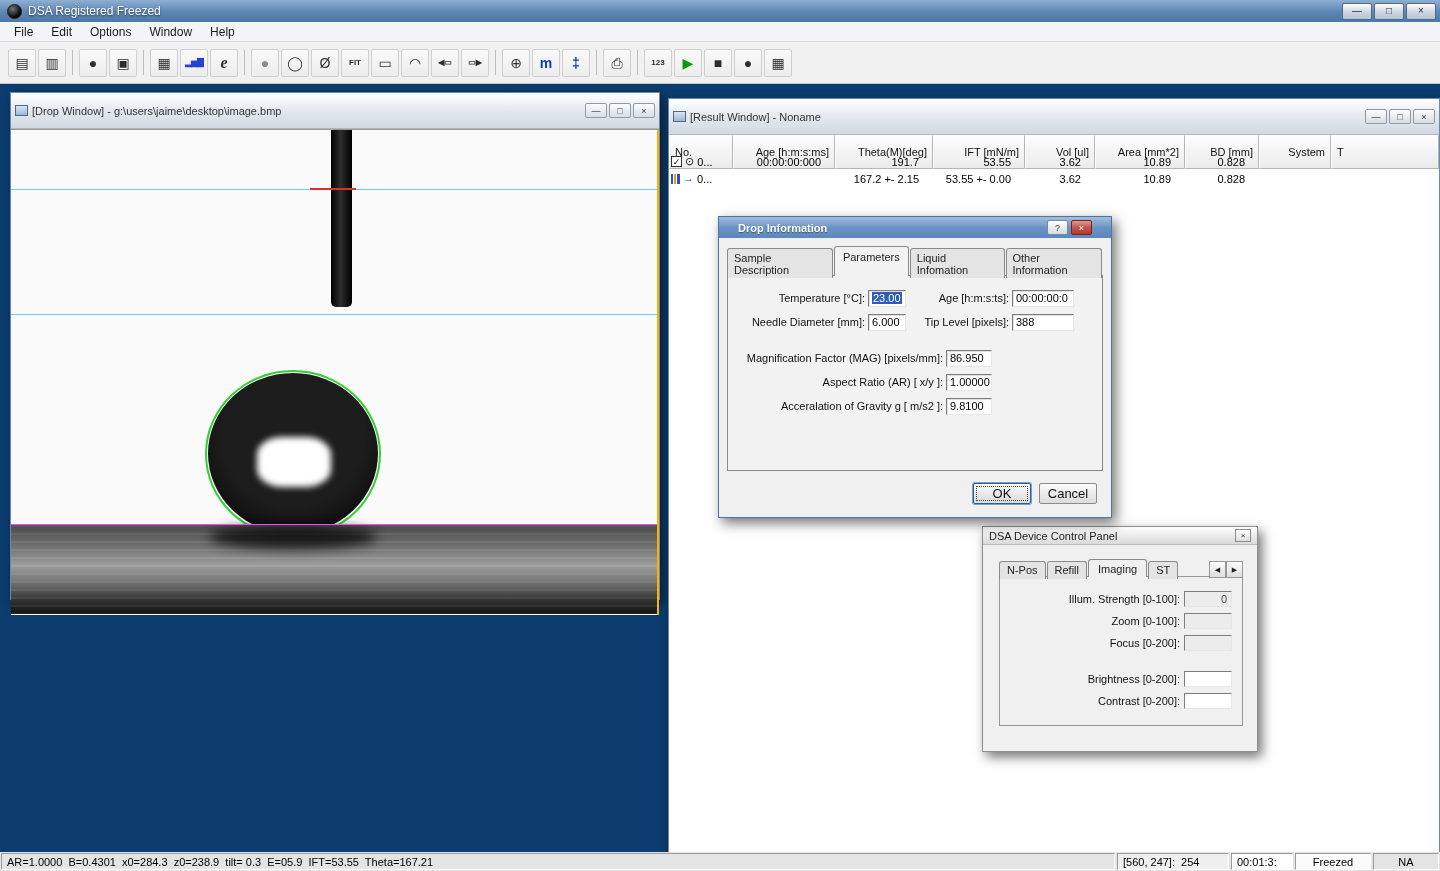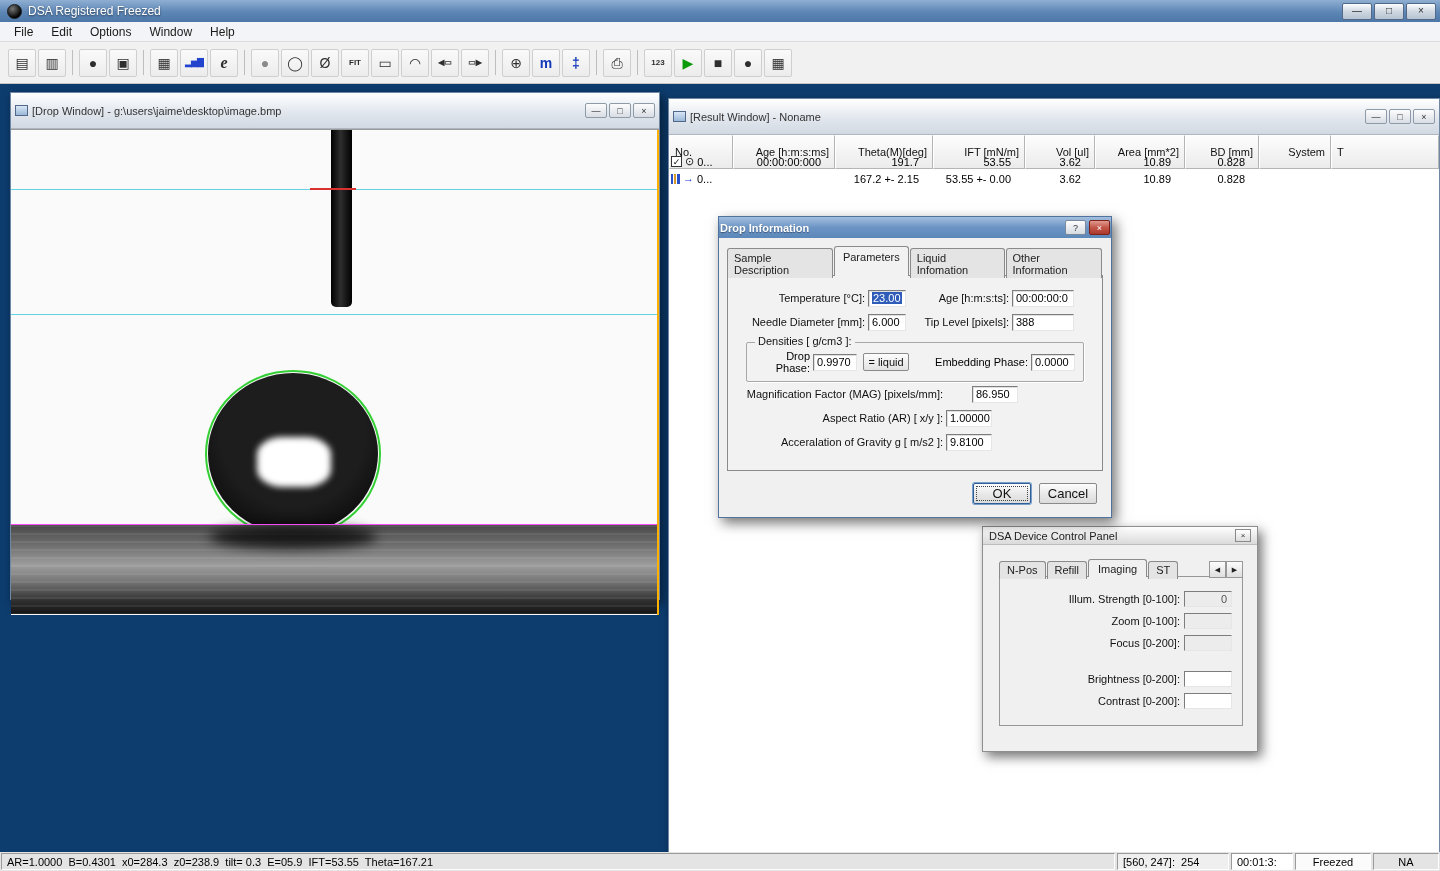--- a/index.html
+++ b/index.html
@@ -69,40 +69,40 @@
   .mkr{font-size:11px;line-height:1;color:#111;}
   .bars{width:9px;height:10px;background:linear-gradient(90deg,#2a50c8 0 2px,transparent 2px 3px,#d89a2a 3px 5px,transparent 5px 6px,#2a50c8 6px 9px);flex:none;}
   .arr{color:#1237c8;font-weight:bold;font-size:11px;line-height:1;}
   .hscroll{position:absolute;left:0;right:0;bottom:0;height:15px;background:#f0f0f0;border-top:1px solid #d4d4d4;display:flex;align-items:stretch;}
   .sbtn{width:16px;background:linear-gradient(#fafafa,#e4e4e4);border:1px solid #c4c4c4;font-size:7px;color:#555;display:flex;align-items:center;justify-content:center;flex:none;}
   .sthumb{width:130px;background:#cdcdcd;border:1px solid #b2b2b2;margin-left:2px;flex:none;}
   .sright{margin-left:auto;}
 
   
   #drop-info{left:718px;top:132px;width:394px;height:302px;background:#f0f0f0;border:1px solid #51749e;box-shadow:4px 5px 12px rgba(0,0,0,.55);z-index:30;}
-  .dlg-title{height:21px;background:linear-gradient(#a3bfdf,#6b94c4 50%,#5b87b9);display:flex;align-items:center;padding:0 1px;color:#fff;font-size:11px;font-weight:bold;text-shadow:0 1px 1px rgba(0,0,0,.4);}
+  .dlg-title{height:21px;background:linear-gradient(#a3bfdf,#6b94c4 50%,#5b87b9);display:flex;align-items:center;padding:0 19px;color:#fff;font-size:11px;font-weight:bold;text-shadow:0 1px 1px rgba(0,0,0,.4);}
   .dlg-btns{margin-left:auto;display:flex;gap:3px;}
   .hbtn{width:21px;height:15px;background:linear-gradient(#fdfdfd,#d5dbe2);border:1px solid #7a8a9c;border-radius:2px;font-size:9px;line-height:12px;color:#333;cursor:default;}
   .xbtn{width:21px;height:15px;background:linear-gradient(#e09b90,#c4564a 50%,#ab392d);border:1px solid #7e2018;border-radius:2px;font-size:9px;line-height:12px;color:#fff;cursor:default;}
   .tabs{display:flex;margin:8px 8px 0 8px;position:relative;font-size:11px;z-index:2;}
   .tab{padding:3px 6px 2px 6px;border:1px solid #8a8a8a;border-bottom:none;background:#e4e4e4;border-radius:3px 3px 0 0;margin-right:1px;color:#222;position:relative;top:2px;cursor:default;}
   .tab.active{background:#f2f2f2;top:0;padding:4px 8px 3px 8px;z-index:3;}
   .tab-panel{margin:0 8px;background:#f2f2f2;border:1px solid #8a8a8a;height:196px;padding-top:10px;position:relative;z-index:1;margin-top:-1px;}
   .frow{display:flex;align-items:center;height:24px;font-size:11px;color:#111;}
   .lab{text-align:right;padding-right:3px;flex:none;}
   .lw1{width:140px}.lw2{width:106px}.lw3{width:218px}
   .fld{height:17px;background:#fff;border:1px solid;border-color:#7d7d7d #e6e6e6 #e6e6e6 #7d7d7d;box-shadow:inset 1px 1px 0 rgba(0,0,0,.12);font-size:11px;display:flex;align-items:center;padding:0 3px;flex:none;color:#000;}
   .fw38{width:38px}.fw44{width:44px}.fw48{width:46px}.fw62{width:62px}
   .seltxt{background:#2e5cb8;color:#fff;padding:0 1px;}
   .group{margin:8px 18px 0 18px;height:40px;border:1px solid #a8a8a8;box-shadow:1px 1px 0 #fff;border-radius:2px;position:relative;display:flex;align-items:center;padding:0 8px;font-size:11px;}
   .legend{position:absolute;top:-8px;left:8px;background:#f2f2f2;padding:0 3px;font-size:11px;color:#111;}
   .gl1{width:58px;text-align:right;padding-right:3px;flex:none;}
   .gl2{flex:1;text-align:right;padding-right:3px;}
   .sbtn2{width:46px;height:18px;margin-left:6px;background:linear-gradient(#fdfdfd,#e2e2e2);border:1px solid #8a8a8a;border-radius:2px;font-size:11px;color:#111;flex:none;cursor:default;}
-  .mt12{gap:26px;}
+  .mt12{margin-top:12px;}
   .btnrow{display:flex;justify-content:flex-end;gap:8px;margin:12px 14px 0 0;}
   .btn{width:58px;height:21px;background:linear-gradient(#fdfdfd,#e8e8e8 55%,#dcdcdc);border:1px solid #8a8a8a;border-radius:2px;font-size:13px;color:#111;cursor:default;}
   .btn.default{border:1px solid #2f5f98;box-shadow:0 0 0 1px #7aa0c8;outline:1px dotted #444;outline-offset:-4px;}
 
   
   #device-panel{left:982px;top:442px;width:276px;height:226px;background:#f0f0f0;border:1px solid #8f8f8f;box-shadow:4px 5px 11px rgba(0,0,0,.55);z-index:20;}
   .dp-title{height:18px;display:flex;align-items:center;background:linear-gradient(#fefefe,#dadada);border-bottom:1px solid #bdbdbd;font-size:11px;padding:0 6px;color:#222;}
   .dp-close{margin-left:auto;width:16px;height:13px;border:1px solid #8a8a8a;background:linear-gradient(#fff,#ddd);font-size:8px;line-height:10px;color:#333;cursor:default;}
   .dp-tabs{display:flex;margin:14px 14px 0 16px;font-size:11px;position:relative;z-index:2;}
   .dp-tab{padding:2px 7px 1px 7px;border:1px solid #8a8a8a;border-bottom:none;background:#e4e4e4;border-radius:3px 3px 0 0;margin-right:1px;position:relative;top:2px;color:#222;cursor:default;}
@@ -339,28 +339,20 @@
             </div>
           <span class="lab lw2">Age [h:m:s:ts]:</span>
           <div class="fld fw62">00:00:00:0</div>
         </div>
         <div class="frow">
           <span class="lab lw1">Needle Diameter [mm]:</span>
           <div class="fld fw38">6.000</div>
           <span class="lab lw2">Tip Level [pixels]:</span>
           <div class="fld fw62">388</div>
         </div>
-        <div class="group">
-          <span class="legend">Densities [ g/cm3 ]:</span>
-          <span class="gl1">Drop Phase:</span>
-          <div class="fld fw44">0.9970</div>
-          <button class="sbtn2">= liquid</button>
-          <span class="gl2">Embedding Phase:</span>
-          <div class="fld fw44">0.0000</div>
-        </div>
         <div class="frow mt12">
           <span class="lab lw3">Magnification Factor (MAG) [pixels/mm]:</span>
           <div class="fld fw48">86.950</div>
         </div>
         <div class="frow">
           <span class="lab lw3">Aspect Ratio  (AR) [ x/y ]:</span>
           <div class="fld fw48">1.00000</div>
         </div>
         <div class="frow">
           <span class="lab lw3">Acceralation of Gravity  g  [ m/s2 ]:</span>

